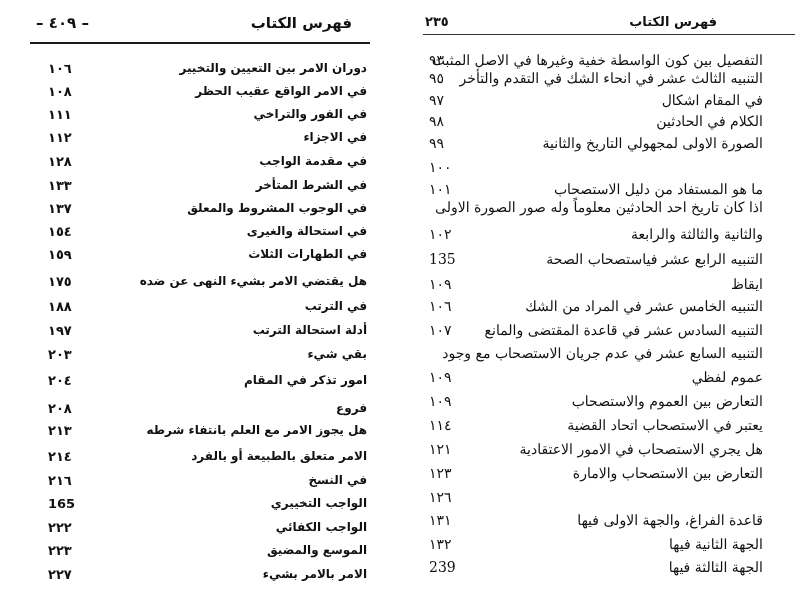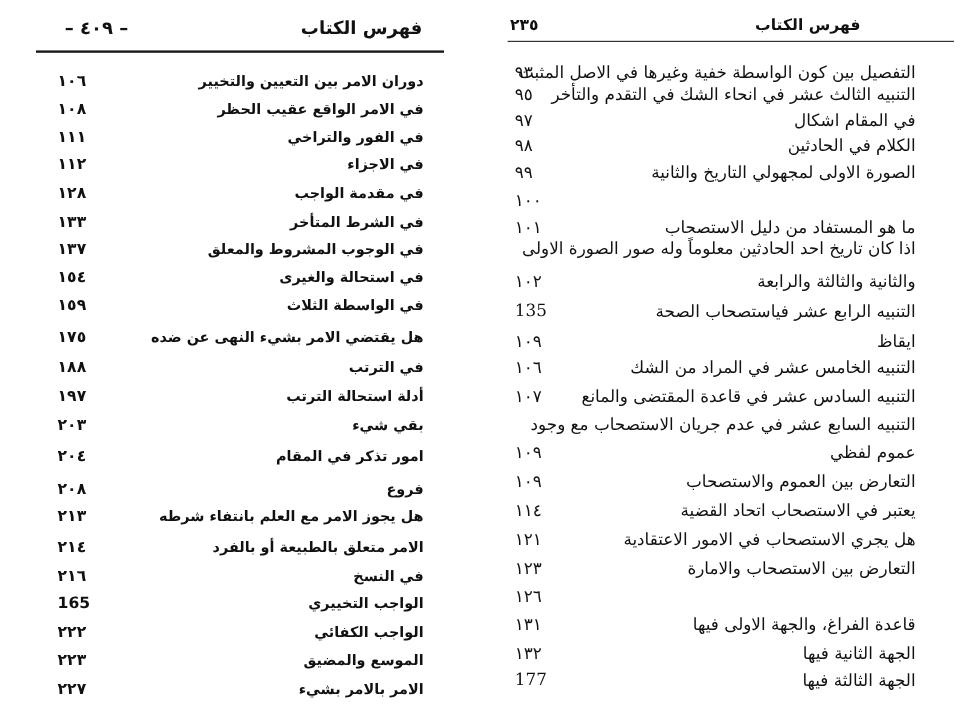--- a/index.html
+++ b/index.html
@@ -10,23 +10,23 @@
   .header { position:absolute; top:14px; height:22px; left:0; right:0; }
   .hdr-title { position:absolute; direction:rtl; white-space:nowrap; }
   .hdr-num { position:absolute; white-space:nowrap; direction:rtl; }
   .rule { position:absolute; height:2px; background:#1a1a1a; }
   .row { position:absolute; left:0; right:0; height:22px; }
   .entry { position:absolute; direction:rtl; white-space:nowrap; text-align:right; }
   .num { position:absolute; direction:rtl; white-space:nowrap; text-align:left; }
 
   
   .page-left .hdr-title { right:48px; top:0; font: bold 15px "DejaVu Sans", sans-serif; }
-  .page-left .hdr-num { left:54px; top:0; font: bold 15px "DejaVu Sans", sans-serif; }
+  .page-left .hdr-num { left:36px; top:0; font: bold 15px "DejaVu Sans", sans-serif; }
   .page-left .rule { left:30px; width:340px; top:42px; }
-  .page-left .entry { right:47px; font: bold 12px "DejaVu Sans", sans-serif; }
+  .page-left .entry { right:33px; font: bold 12px "DejaVu Sans", sans-serif; }
   .page-left .num { left:48px; font: bold 13px "DejaVu Sans", sans-serif; }
 
   
   .page-right .hdr-title { right:90px; top:0; font: bold 13px "DejaVu Sans", sans-serif; }
   .page-right .hdr-num { left:20px; top:0; font: bold 13px "DejaVu Sans", sans-serif; }
   .page-right .rule { left:18px; width:372px; top:34px; height:1px; background:#333; }
   .page-right .entry { right:44px; font: 14px "DejaVu Serif", serif; }
   .page-right .num { left:24px; font: 14px "DejaVu Serif", serif; }
 </style>
 </head>
@@ -65,21 +65,21 @@
       </div>
       <div class="row" style="top: 201px;">
         <span class="entry">في الوجوب المشروط والمعلق</span>
         <span class="num">١٣٧</span>
       </div>
       <div class="row" style="top: 224px;">
         <span class="entry">في استحالة والغيرى</span>
         <span class="num">١٥٤</span>
       </div>
       <div class="row" style="top: 247px;">
-        <span class="entry">في الواسطة الثلاث</span>
+        <span class="entry">في الطهارات الثلاث</span>
         <span class="num">١٥٩</span>
       </div>
       <div class="row" style="top: 274px;">
         <span class="entry">هل يقتضي الامر بشيء النهى عن ضده</span>
         <span class="num">١٧٥</span>
       </div>
       <div class="row" style="top: 299px;">
         <span class="entry">في الترتب</span>
         <span class="num">١٨٨</span>
       </div>
@@ -218,16 +218,16 @@
       <div class="row" style="top: 512px;">
         <span class="entry">قاعدة الفراغ، والجهة الاولى فيها</span>
         <span class="num">١٣١</span>
       </div>
       <div class="row" style="top: 536px;">
         <span class="entry">الجهة الثانية فيها</span>
         <span class="num">١٣٢</span>
       </div>
       <div class="row" style="top: 559px;">
         <span class="entry">الجهة الثالثة فيها</span>
-        <span class="num">177</span>
+        <span class="num">239</span>
       </div>
     </div>
 </div>
 
 </body></html>

